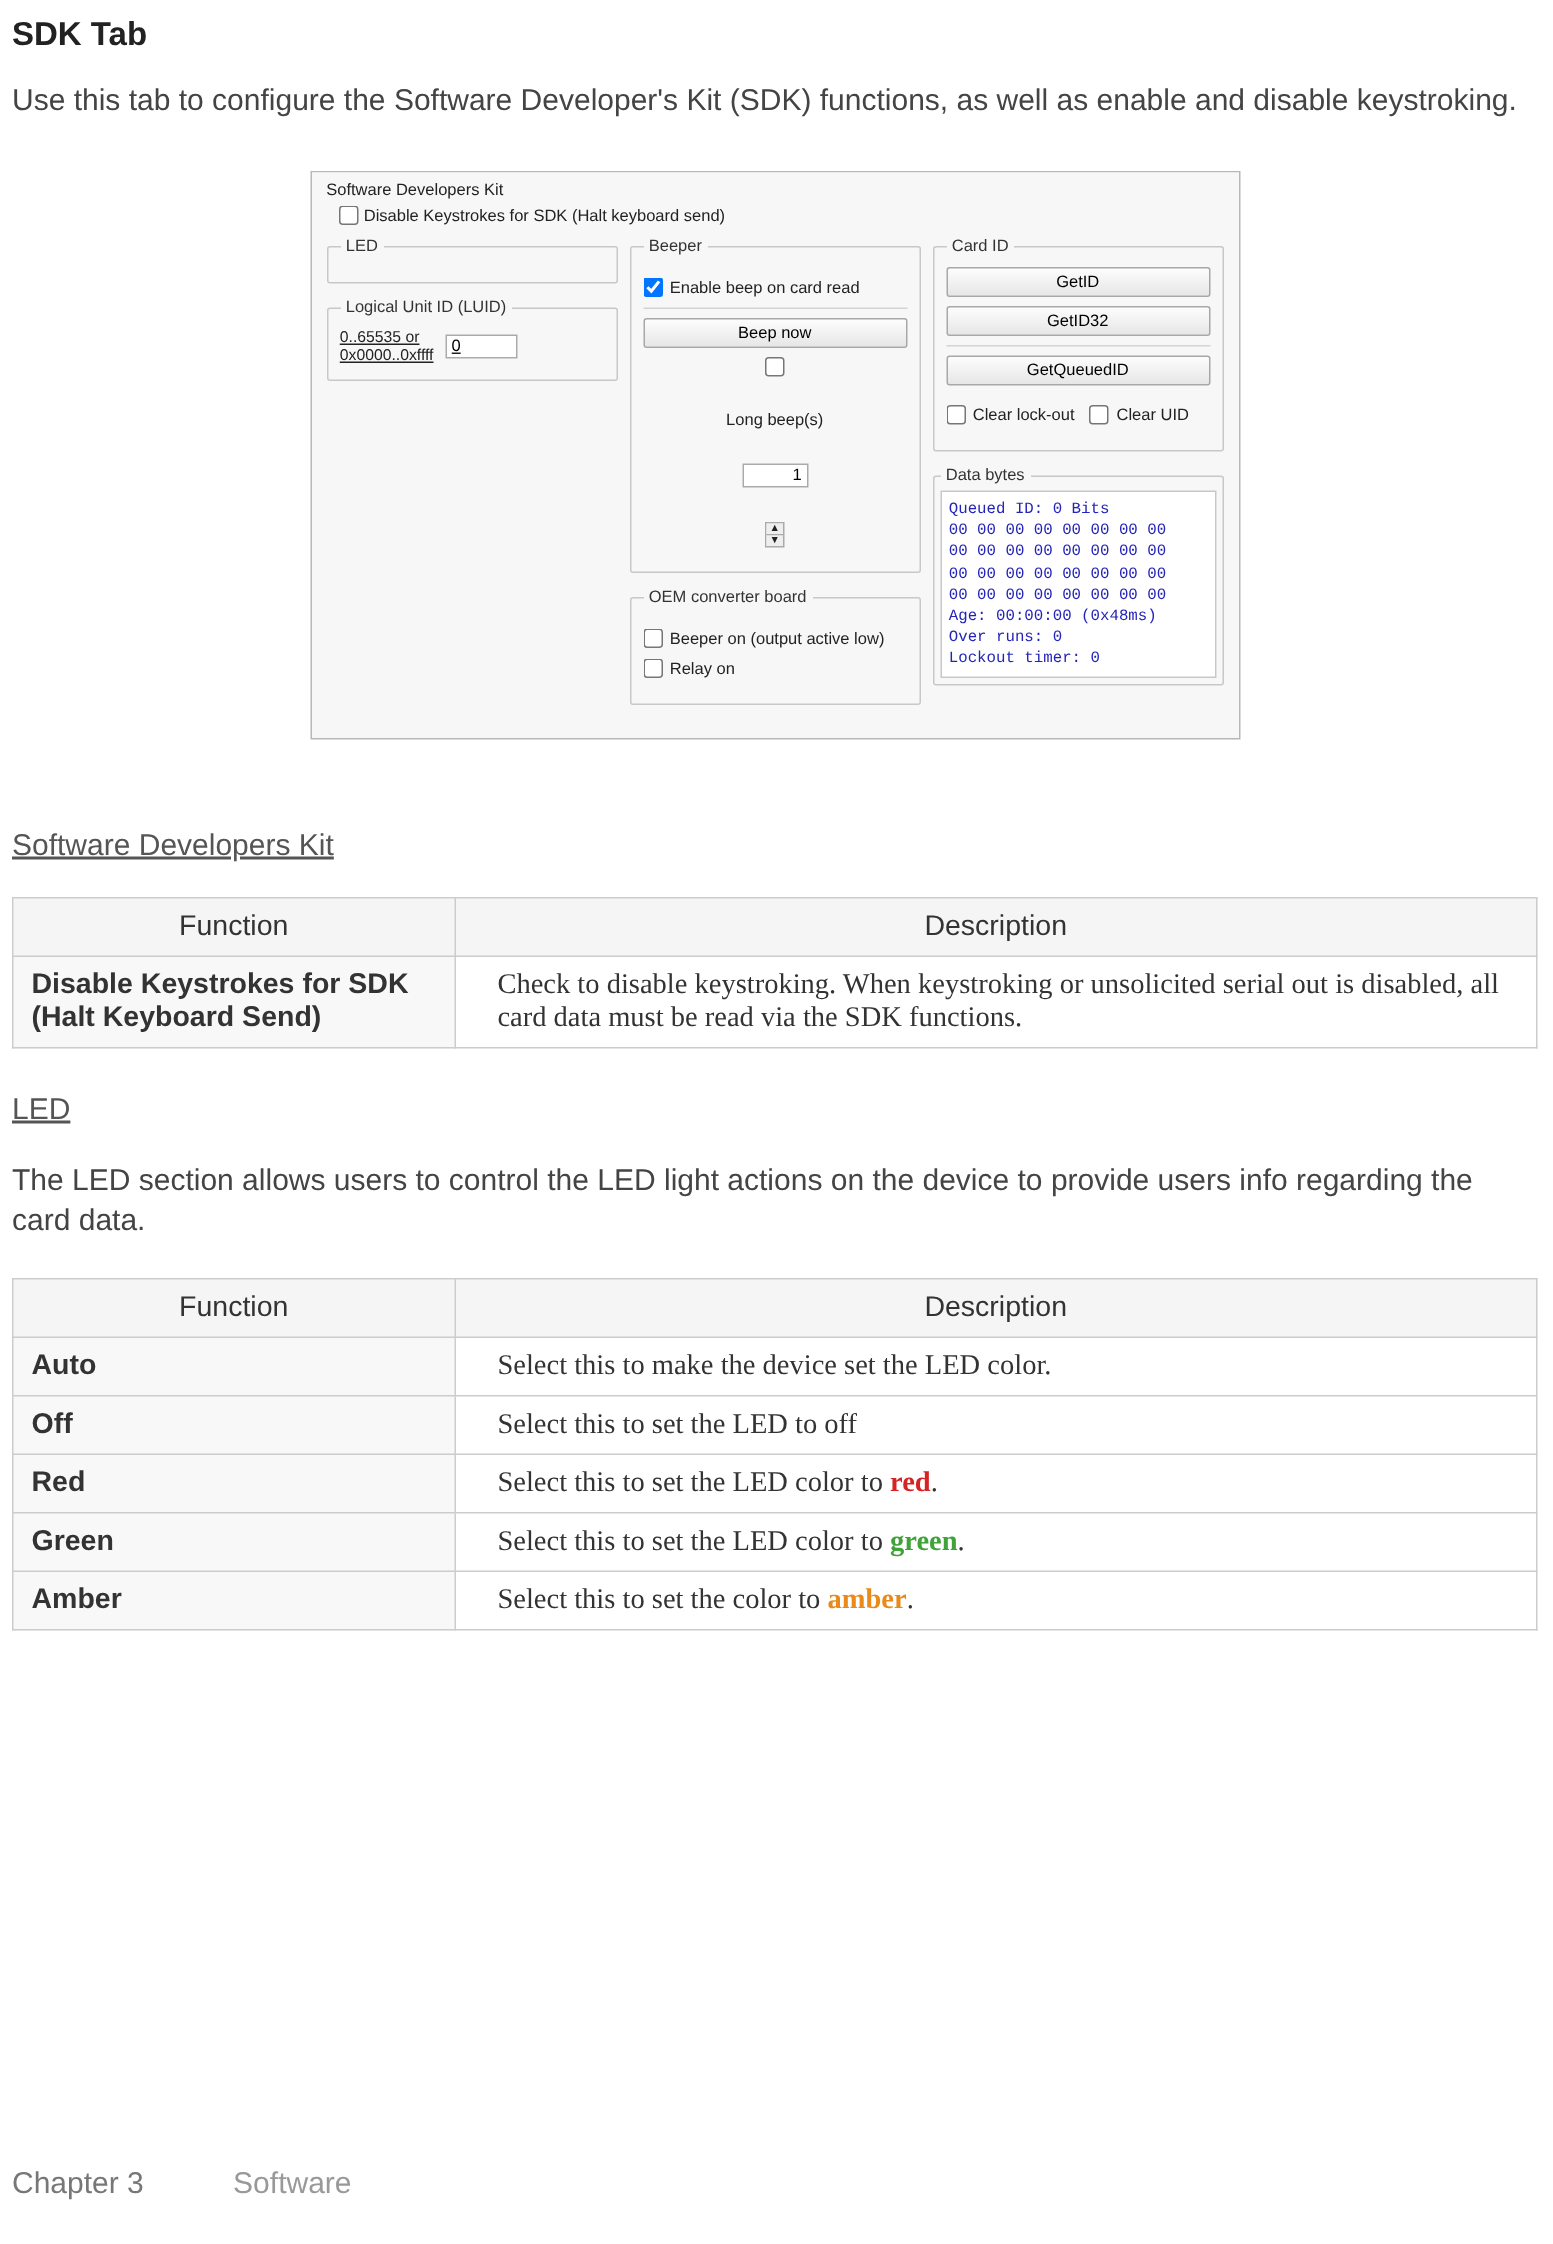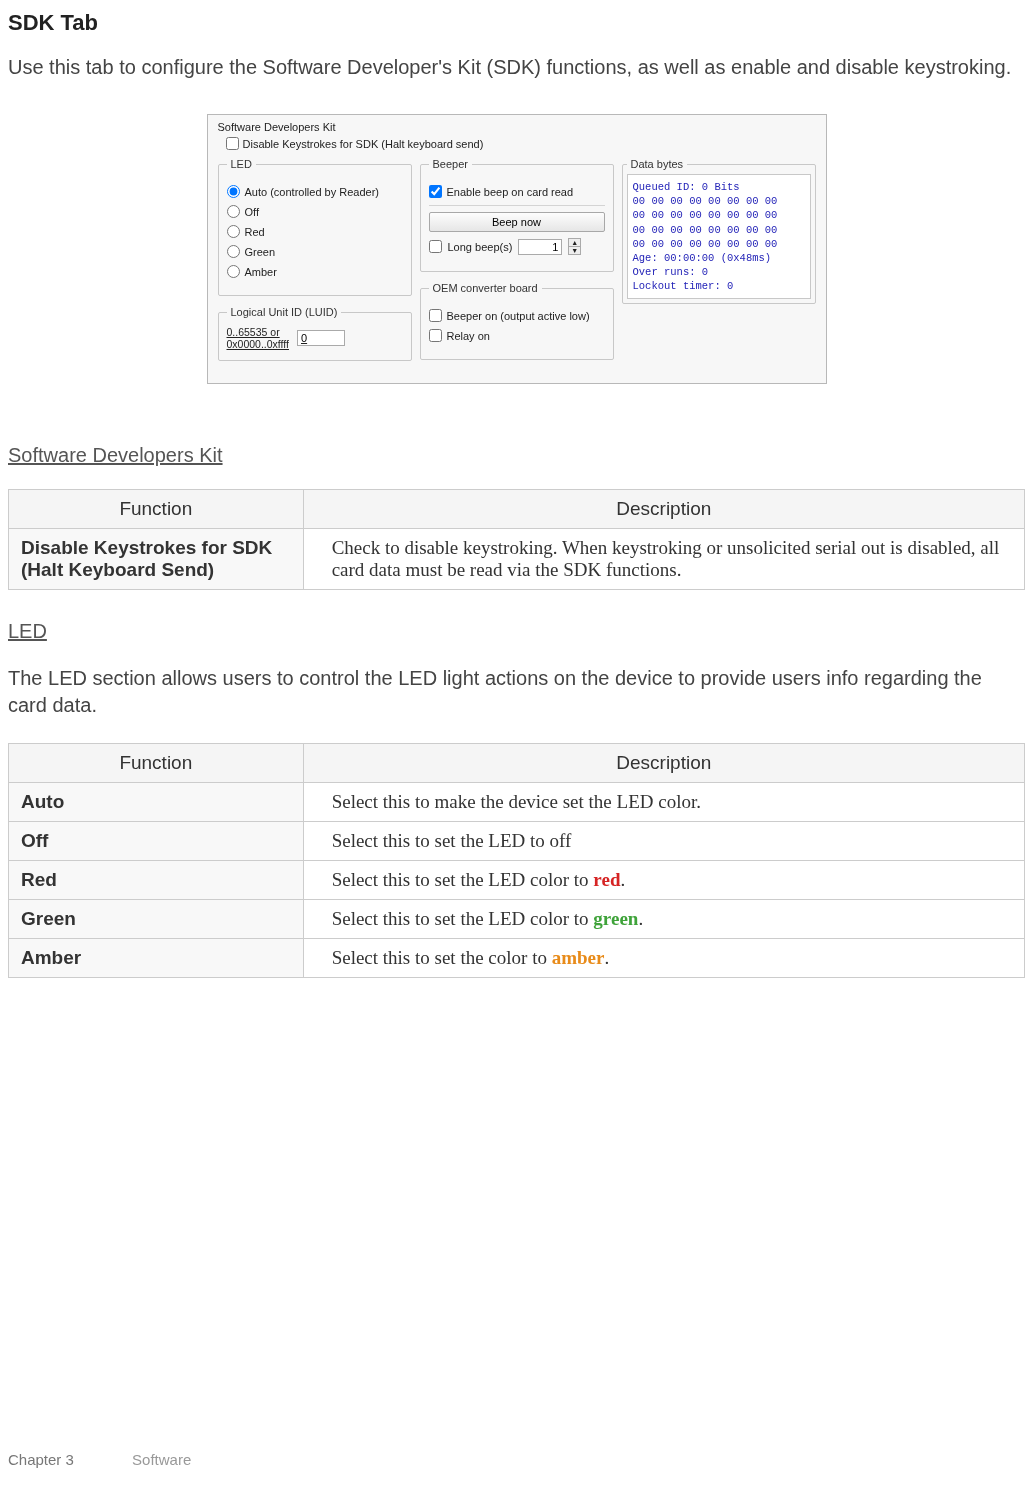--- a/index.html
+++ b/index.html
@@ -110,22 +110,23 @@
     margin-bottom: 6px;
   }
   .hr-thin {
     border: none;
     border-top: 1px solid #d4d4d4;
     margin: 6px 0;
   }
   .spin-row {
     display: flex;
     align-items: center;
-    gap: 6px;
+    gap: 23px;
     margin: 6px 0;
+    flex-direction: column;
   }
   .spin-input {
     width: 44px;
     border: 1px solid #aaa;
     padding: 1px 3px;
     font-size: 11px;
     text-align: right;
   }
   .spin-btns {
     display: flex;
@@ -208,21 +209,21 @@
     padding-left: 28px;
     font-family: Liberation Serif, serif;
   }
   .c-red   { color: #d62424; font-weight: 700; }
   .c-green { color: #3fa33a; font-weight: 700; }
   .c-amber { color: #e88b1a; font-weight: 700; }
   .footer {
     position: absolute;
     left: 8px;
     bottom: 28px;
-    font-size: 15px;
+    font-size: 20px;
     color: #999;
   }
   .footer .chap { color: #777; margin-right: 54px; }
 </style>
 </head>
 <body>
 
 <div class="page">
 
   <h1>SDK Tab</h1>
@@ -234,42 +235,20 @@
       <div class="top-check">
         <input type="checkbox" id="cb-disable" style="">
         <label>Disable Keystrokes for SDK (Halt keyboard send)</label>
       </div>
 
       <div class="columns">
 
         <div class="col">
           <fieldset class="group">
             <legend>LED</legend>
-            <div id="led-radios">
-                <div class="radio-row">
-                  <input type="radio" name="led" checked="" style="">
-                  <label>Auto (controlled by Reader)</label>
-                </div>
-                <div class="radio-row">
-                  <input type="radio" name="led" style="">
-                  <label>Off</label>
-                </div>
-                <div class="radio-row">
-                  <input type="radio" name="led" style="">
-                  <label>Red</label>
-                </div>
-                <div class="radio-row">
-                  <input type="radio" name="led" style="">
-                  <label>Green</label>
-                </div>
-                <div class="radio-row">
-                  <input type="radio" name="led" style="">
-                  <label>Amber</label>
-                </div>
-              </div>
           </fieldset>
           <fieldset class="group">
             <legend>Logical Unit ID (LUID)</legend>
             <div class="luid-row">
               <span style="white-space:pre">0..65535 or
 0x0000..0xffff</span>
               <input class="luid-input" value="0" style="">
             </div>
           </fieldset>
         </div>
@@ -300,20 +279,37 @@
               <label>Beeper on (output active low)</label>
             </div>
             <div class="check-row">
               <input type="checkbox" style="">
               <label>Relay on</label>
             </div>
           </fieldset>
         </div>
 
         <div class="col">
+          <fieldset class="group">
+            <legend>Card ID</legend>
+            <button class="winbtn">GetID</button>
+            <button class="winbtn">GetID32</button>
+            <hr class="hr-thin">
+            <button class="winbtn">GetQueuedID</button>
+            <div class="two-checks">
+              <div class="check-row">
+                <input type="checkbox" style="">
+                <label>Clear lock-out</label>
+              </div>
+              <div class="check-row">
+                <input type="checkbox" style="">
+                <label>Clear UID</label>
+              </div>
+            </div>
+          </fieldset>
           <fieldset class="group" style="padding:4px">
             <legend>Data bytes</legend>
             <div class="data-bytes-box">Queued ID: 0 Bits
 00 00 00 00 00 00 00 00
 00 00 00 00 00 00 00 00
 00 00 00 00 00 00 00 00
 00 00 00 00 00 00 00 00
 Age: 00:00:00 (0x48ms)
 Over runs: 0
 Lockout timer: 0</div>

